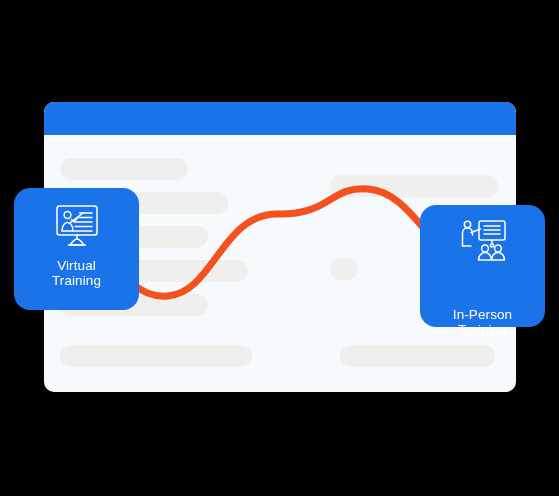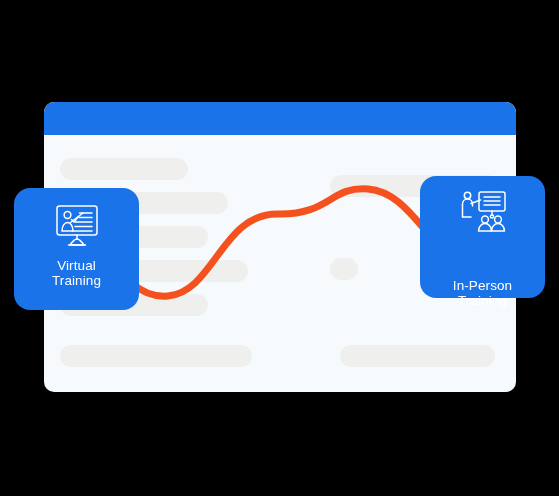--- a/index.html
+++ b/index.html
@@ -71,21 +71,21 @@
     color:#ffffff;
     font-size:13.5px;
     line-height:15px;
     text-align:center;
     letter-spacing:0.1px;
     white-space:pre-line;
   }
 
   #card-virtual   { left:14px;  top:188px; }
   #card-online    { left:217px; top:188px; }
-  #card-inperson  { left:420px; top:176px;gap:36px; }
+  #card-inperson  { left:420px; top:205px;gap:36px; }
 </style>
 </head>
 <body>
 
 <div id="stage">
 
   <div class="window">
     <div class="window-header"></div>
     <div id="skeleton-host">
         <div class="skeleton" style="left: 16px; top: 56px; width: 128px; height: 22px;"></div>

